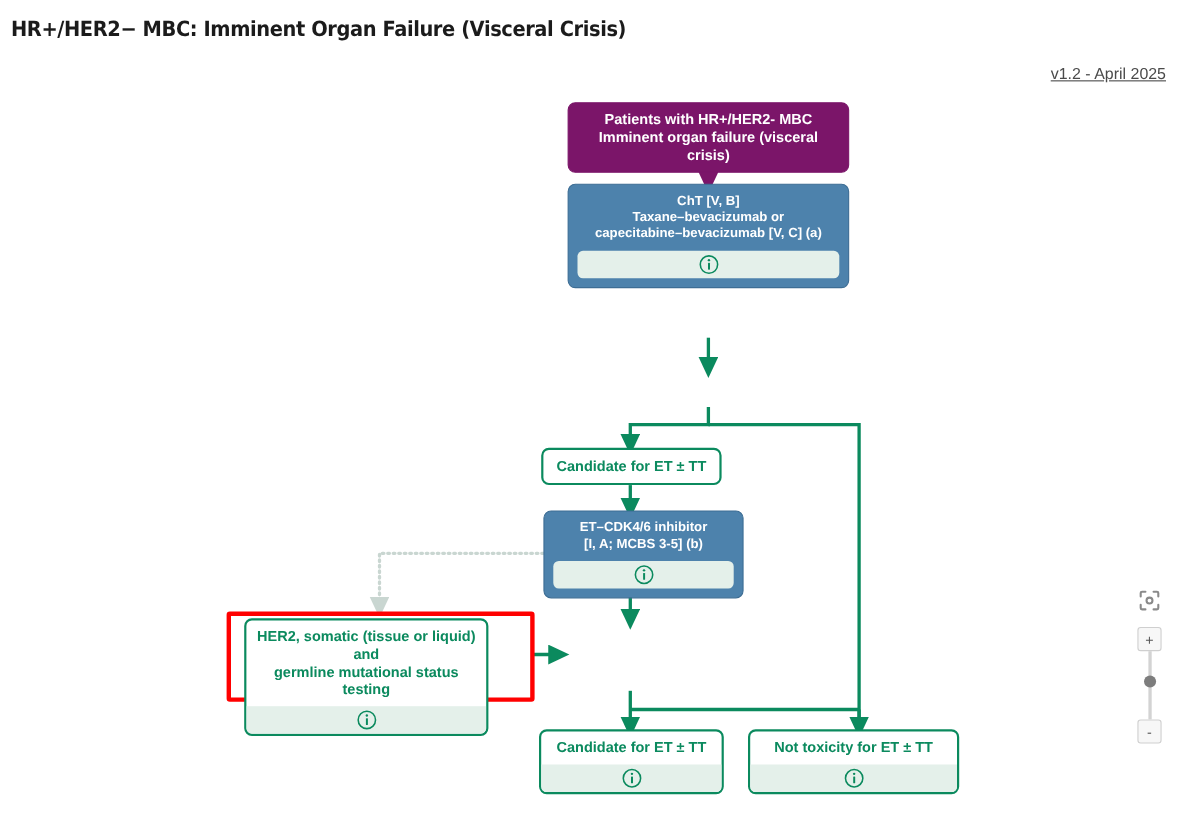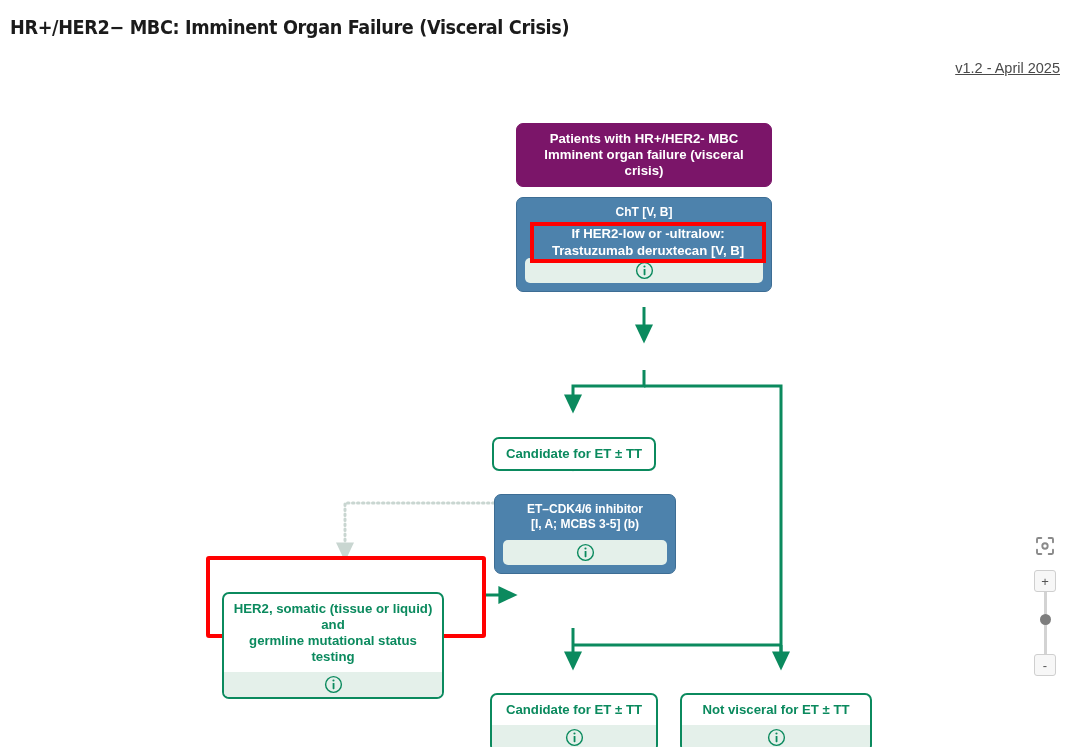--- a/index.html
+++ b/index.html
@@ -25,21 +25,21 @@
   #version-label{
     position:absolute;right:20px;top:60px;
     font-size:14.5px;color:#4a4a4a;white-space:nowrap;text-decoration:underline;
   }
 
   
   #flow-canvas{position:absolute;left:0;top:0;width:1080px;height:747px;}
   #connectors{position:absolute;left:0;top:0;width:1080px;height:747px;}
 
   
-  .node{position:absolute;box-sizing:border-box;margin-top:30px;}
+  .node{position:absolute;box-sizing:border-box;}
   .node-body{
     box-sizing:border-box;width:100%;
     display:flex;flex-direction:column;align-items:stretch;
     border-radius:7px;overflow:hidden;
   }
   .node-text{
     text-align:center;font-weight:bold;line-height:1.22;
     padding:7px 8px 7px 8px;white-space:pre-line;
   }
   .info-bar{
@@ -163,24 +163,20 @@
       <div class="info-bar">
         <svg class="info-glyph" width="19" height="19" viewBox="0 0 20 20">
           <circle cx="10" cy="10" r="8.3" fill="none" stroke="#0b8a5e" stroke-width="1.5"></circle>
           <circle cx="10" cy="5.8" r="1.15" fill="#0b8a5e"></circle>
           <rect x="9.1" y="8.3" width="1.9" height="6.6" rx="0.6" fill="#0b8a5e"></rect>
         </svg>
       </div>
     </div>
   </div>
 
-  <div id="her2-low-callout" style="left:530px;top:222px;width:236px;height:41px;">
-    <div class="node-text">If HER2-low or -ultralow:
-Trastuzumab deruxtecan [V, B]</div>
-  </div>
 
 
   <div class="node node-green" id="node-candidate-upper" style="left:492px;top:407px;width:164px;">
     <div class="node-body">
       <div class="node-text">Candidate for ET ± TT</div>
     </div>
   </div>
 
   <div class="node node-blue" id="node-et-cdk46" style="left:494px;top:464px;width:182px;">
     <div class="node-body">
@@ -221,21 +217,21 @@
           <circle cx="10" cy="10" r="8.3" fill="none" stroke="#0b8a5e" stroke-width="1.5"></circle>
           <circle cx="10" cy="5.8" r="1.15" fill="#0b8a5e"></circle>
           <rect x="9.1" y="8.3" width="1.9" height="6.6" rx="0.6" fill="#0b8a5e"></rect>
         </svg>
       </div>
     </div>
   </div>
 
   <div class="node node-green" id="node-not-candidate" style="left:680px;top:663px;width:192px;">
     <div class="node-body">
-      <div class="node-text">Not visceral for ET ± TT</div>
+      <div class="node-text">Not toxicity for ET ± TT</div>
       <div class="info-bar">
         <svg class="info-glyph" width="19" height="19" viewBox="0 0 20 20">
           <circle cx="10" cy="10" r="8.3" fill="none" stroke="#0b8a5e" stroke-width="1.5"></circle>
           <circle cx="10" cy="5.8" r="1.15" fill="#0b8a5e"></circle>
           <rect x="9.1" y="8.3" width="1.9" height="6.6" rx="0.6" fill="#0b8a5e"></rect>
         </svg>
       </div>
     </div>
   </div>
 

